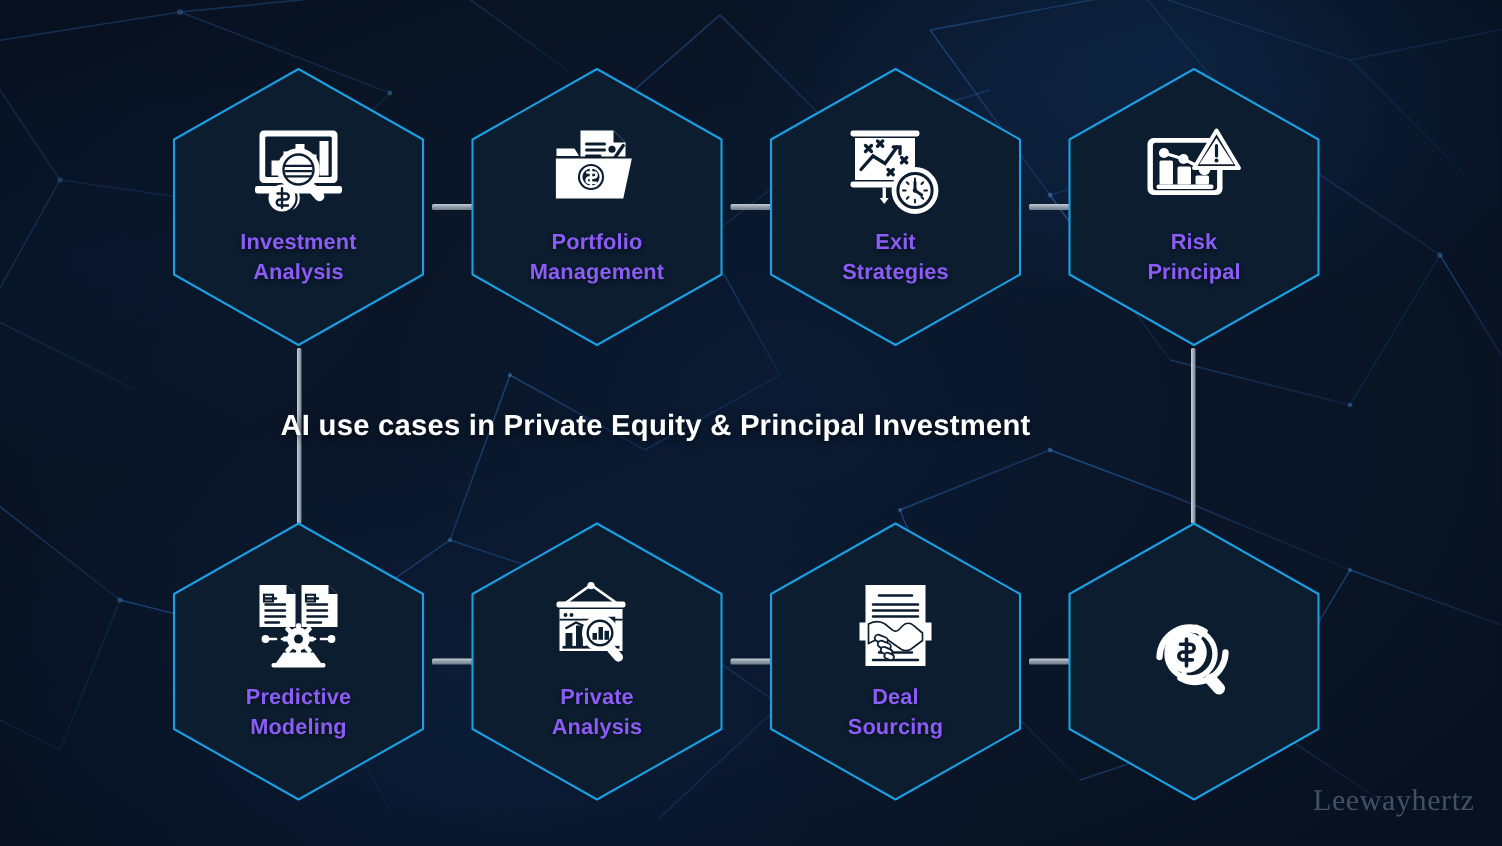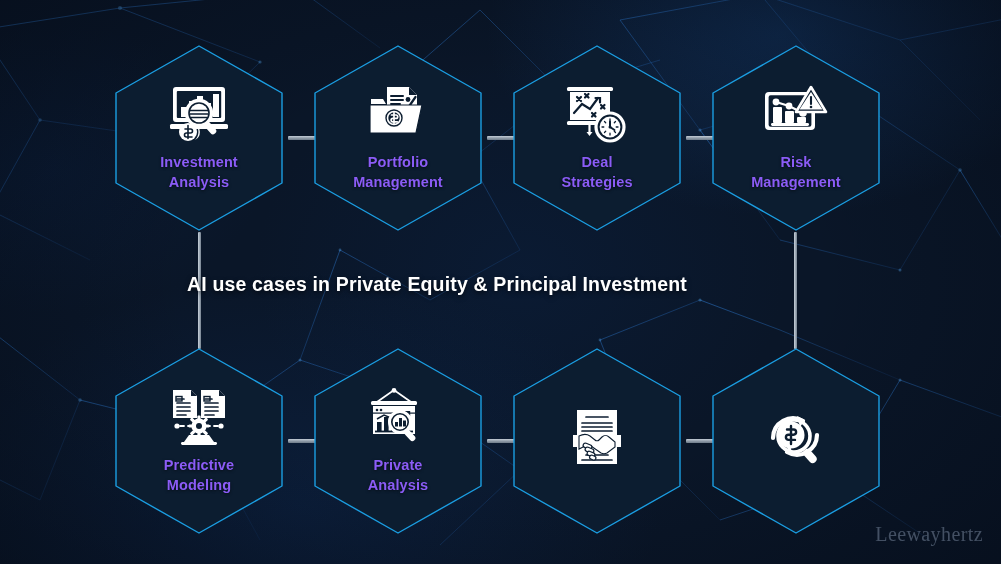--- a/index.html
+++ b/index.html
@@ -276,21 +276,21 @@
           <circle cx="45" cy="42" r="14" fill="none" stroke="#ffffff" stroke-width="3.2"></circle>
           <circle cx="45" cy="42" r="10.4" fill="#ffffff"></circle>
           <g stroke="#0c1d30" stroke-width="1.3" stroke-linecap="round">
             <path d="M45 34 v1.8 M45 48.2 v1.8 M37 42 h1.8 M51.2 42 h1.8"></path>
             <path d="M39.5 36.5 l1.2 1.2 M50.5 47.5 l-1.2 -1.2 M50.5 36.5 l-1.2 1.2 M39.5 47.5 l1.2 -1.2"></path>
           </g>
           <path d="M45 42 V36.5 M45 42 l4.5 3" stroke="#0c1d30" stroke-width="2" stroke-linecap="round" fill="none"></path>
           <circle cx="45" cy="42" r="1.5" fill="#0c1d30"></circle>
         </svg>
       </div>
-      <div class="hex-label">Deal
+      <div class="hex-label">Exit
 Strategies</div>
     </div>
   </div>
 
   <div class="hex" style="left:709px; top:44px;">
     <svg width="174" height="188" viewBox="0 0 174 188">
       <path class="hex-body" d="M87 2 L170 49 L170 139 L87 186 L4 139 L4 49 Z" stroke-linejoin="round"></path>
     </svg>
     <div class="hex-inner">
       <div class="hex-icon">
@@ -311,21 +311,21 @@
           <circle cx="38" cy="27" r="3.8"></circle>
 
           <path d="M46 1 L61 26 h-30 z" fill="#0c1d30"></path>
           <path d="M46 1 L61 26 h-30 z" fill="none" stroke="#ffffff" stroke-width="2.6" stroke-linejoin="round"></path>
           <path d="M46 6 L57.5 23.5 h-23 z" fill="#ffffff"></path>
           <path d="M46 11 v7" stroke="#0c1d30" stroke-width="2.1" stroke-linecap="round"></path>
           <circle cx="46" cy="21" r="1.3" fill="#0c1d30"></circle>
         </svg>
       </div>
       <div class="hex-label">Risk
-Management</div>
+Principal</div>
     </div>
   </div>
 
   <div class="hex" style="left:112px; top:347px;text-decoration:underline;">
     <svg width="174" height="188" viewBox="0 0 174 188">
       <path class="hex-body" d="M87 2 L170 49 L170 139 L87 186 L4 139 L4 49 Z" stroke-linejoin="round"></path>
     </svg>
     <div class="hex-inner">
       <div class="hex-icon">
         <svg width="62" height="58" viewBox="0 0 62 58" fill="#ffffff">
@@ -442,20 +442,22 @@
             <path d="M10 28 c4 -2 8 -2 11 0 l5 4 c1 1 3 1 4 0 l3 -3 c2 -2 5 -2 7 0 l6 5 v5 l-8 6 c-2 1 -4 1 -6 0 l-10 -7 c-2 -1 -4 -1 -6 0 l-6 3 z" fill="none" stroke="#0c1d30" stroke-width="1.1"></path>
             <g stroke="#0c1d30" stroke-width="1.2" fill="#ffffff">
               <rect x="14" y="36" width="9" height="4.4" rx="2.2" transform="rotate(22 18.5 38.2)"></rect>
               <rect x="16" y="40" width="9" height="4.4" rx="2.2" transform="rotate(22 20.5 42.2)"></rect>
               <rect x="18" y="44" width="8" height="4.2" rx="2.1" transform="rotate(22 22 46.1)"></rect>
               <rect x="20.5" y="47.6" width="6.5" height="4" rx="2" transform="rotate(22 23.7 49.6)"></rect>
             </g>
           </g>
         </svg>
       </div>
+      <div class="hex-label">Deal
+Sourcing</div>
     </div>
   </div>
 
   <div class="hex" style="left:709px; top:347px;">
     <svg width="174" height="188" viewBox="0 0 174 188">
       <path class="hex-body" d="M87 2 L170 49 L170 139 L87 186 L4 139 L4 49 Z" stroke-linejoin="round"></path>
     </svg>
     <div class="hex-inner">
       <div class="hex-icon">
         <svg width="60" height="58" viewBox="0 0 60 58" fill="#ffffff">

